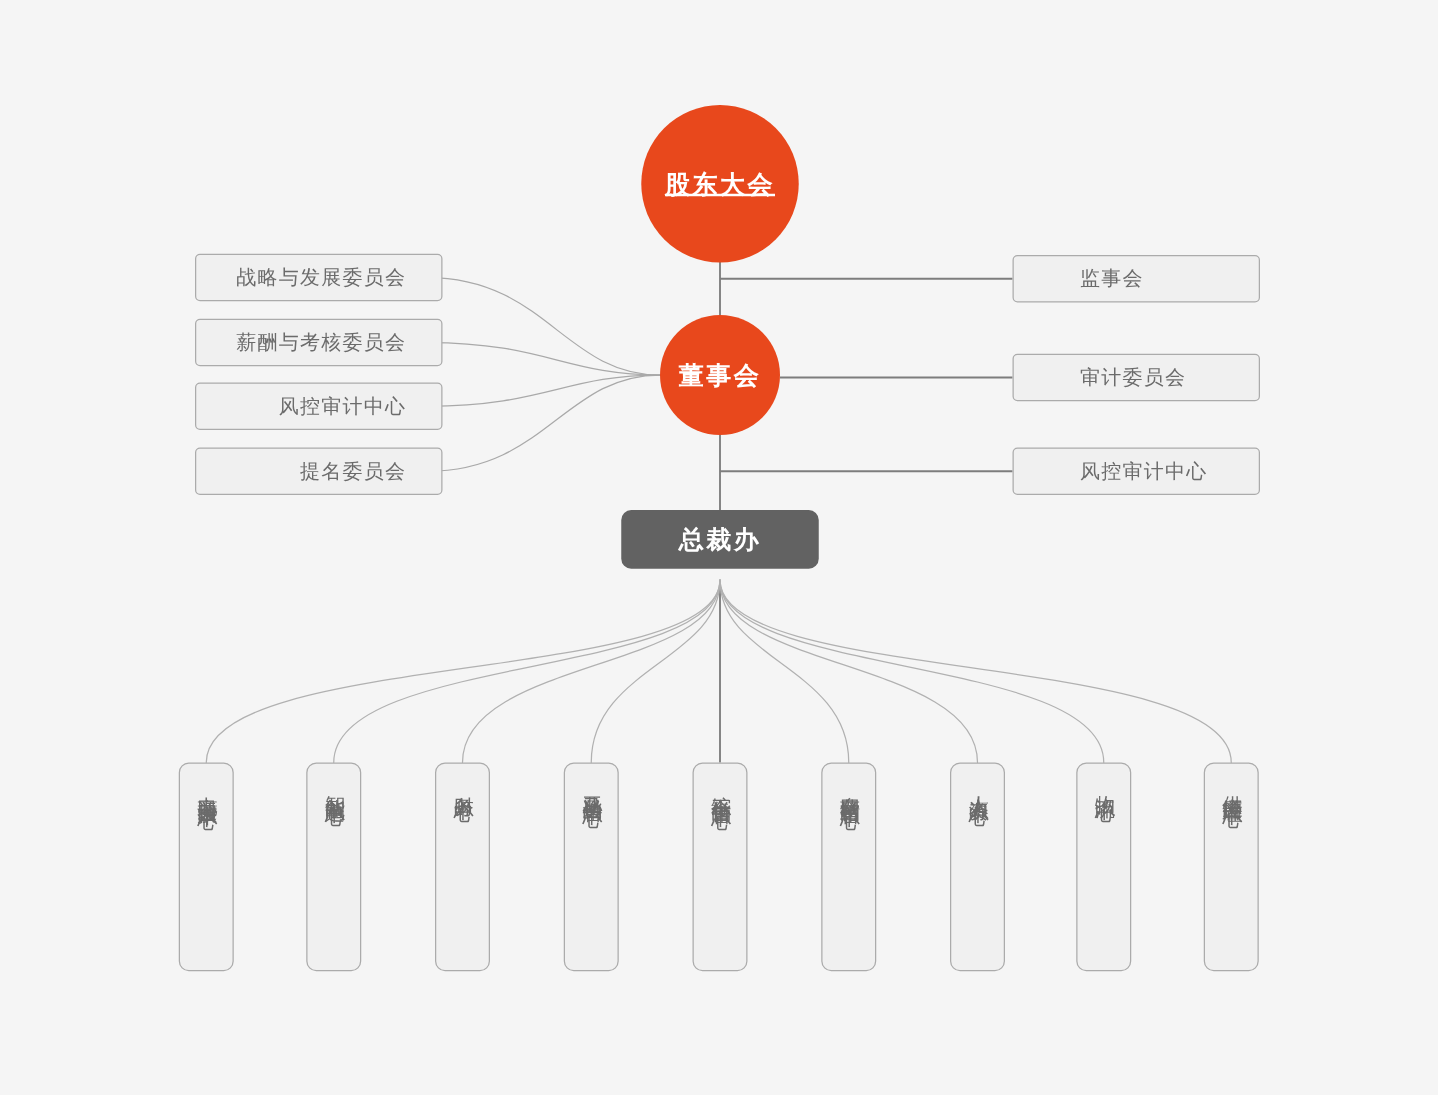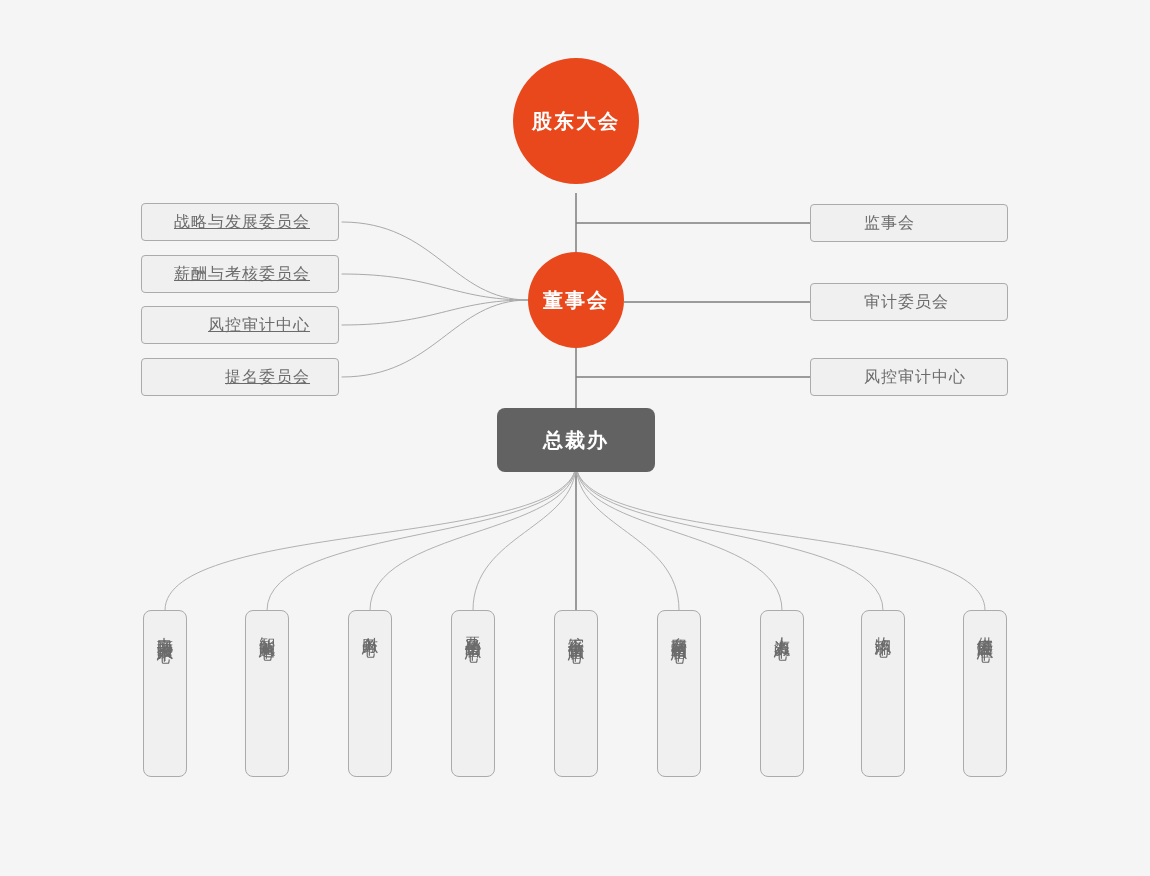--- a/index.html
+++ b/index.html
@@ -3,30 +3,30 @@
 <meta charset="utf-8">
 <style>
   html,body{margin:0;padding:0;}
   body{background:#f5f5f5;font-family:"Liberation Sans","DejaVu Sans",sans-serif;}
   .canvas{position:relative;width:1150px;height:876px;background:var(--canvas_bg,#f5f5f5);overflow:hidden;}
   .connectors{position:absolute;left:0;top:0;width:1150px;height:876px;}
   .node{position:absolute;box-sizing:border-box;display:flex;align-items:center;justify-content:center;}
   
   .circle{border-radius:50%;background:var(--accent,#e8481c);color:#ffffff;font-weight:bold;
           font-size:20px;letter-spacing:2px;cursor:default;}
-  .circle-root{left:513px;top:58px;width:126px;height:126px;}
+  .circle-root{left:513px;top:84px;width:126px;height:126px;text-decoration:underline;}
   .circle-board{left:528px;top:252px;width:96px;height:96px;}
   
-  .exec-box{left:497px;top:408px;width:158px;height:64px;background:var(--executive_box,#626262);
+  .exec-box{left:497px;top:408px;width:158px;height:47px;background:var(--executive_box,#626262);
             border-radius:8px;color:#fff;font-weight:bold;font-size:20px;letter-spacing:2px;}
   
   .hbox{width:198px;height:38px;background:var(--node_bg,#f0f0f0);
         border:1px solid var(--node_border,#ababab);border-radius:4px;
         color:var(--node_text,#6b6b6b);font-size:16px;letter-spacing:1px;}
-  .hbox.side-left{left:141px;justify-content:flex-end;padding-right:28px;text-decoration:underline;}
+  .hbox.side-left{left:156px;justify-content:flex-end;padding-right:28px;}
   .hbox.side-right{left:810px;justify-content:flex-start;padding-left:53px;}
   .lc0{top:203px}.lc1{top:255px}.lc2{top:306px}.lc3{top:358px}
   .rn0{top:204px}.rn1{top:283px}.rn2{top:358px}
   
   .vbox{top:610px;width:44px;height:167px;background:var(--node_bg,#f0f0f0);
         border:1px solid var(--node_border,#ababab);border-radius:8px;
         color:var(--node_text,#6b6b6b);font-size:16px;
         align-items:flex-start;padding-top:13px;}
   .vbox .vtext{writing-mode:vertical-rl;text-orientation:upright;line-height:1;letter-spacing:1.5px;}
   .d0{left:143px}.d1{left:245px}.d2{left:348px}.d3{left:451px}.d4{left:554px}

